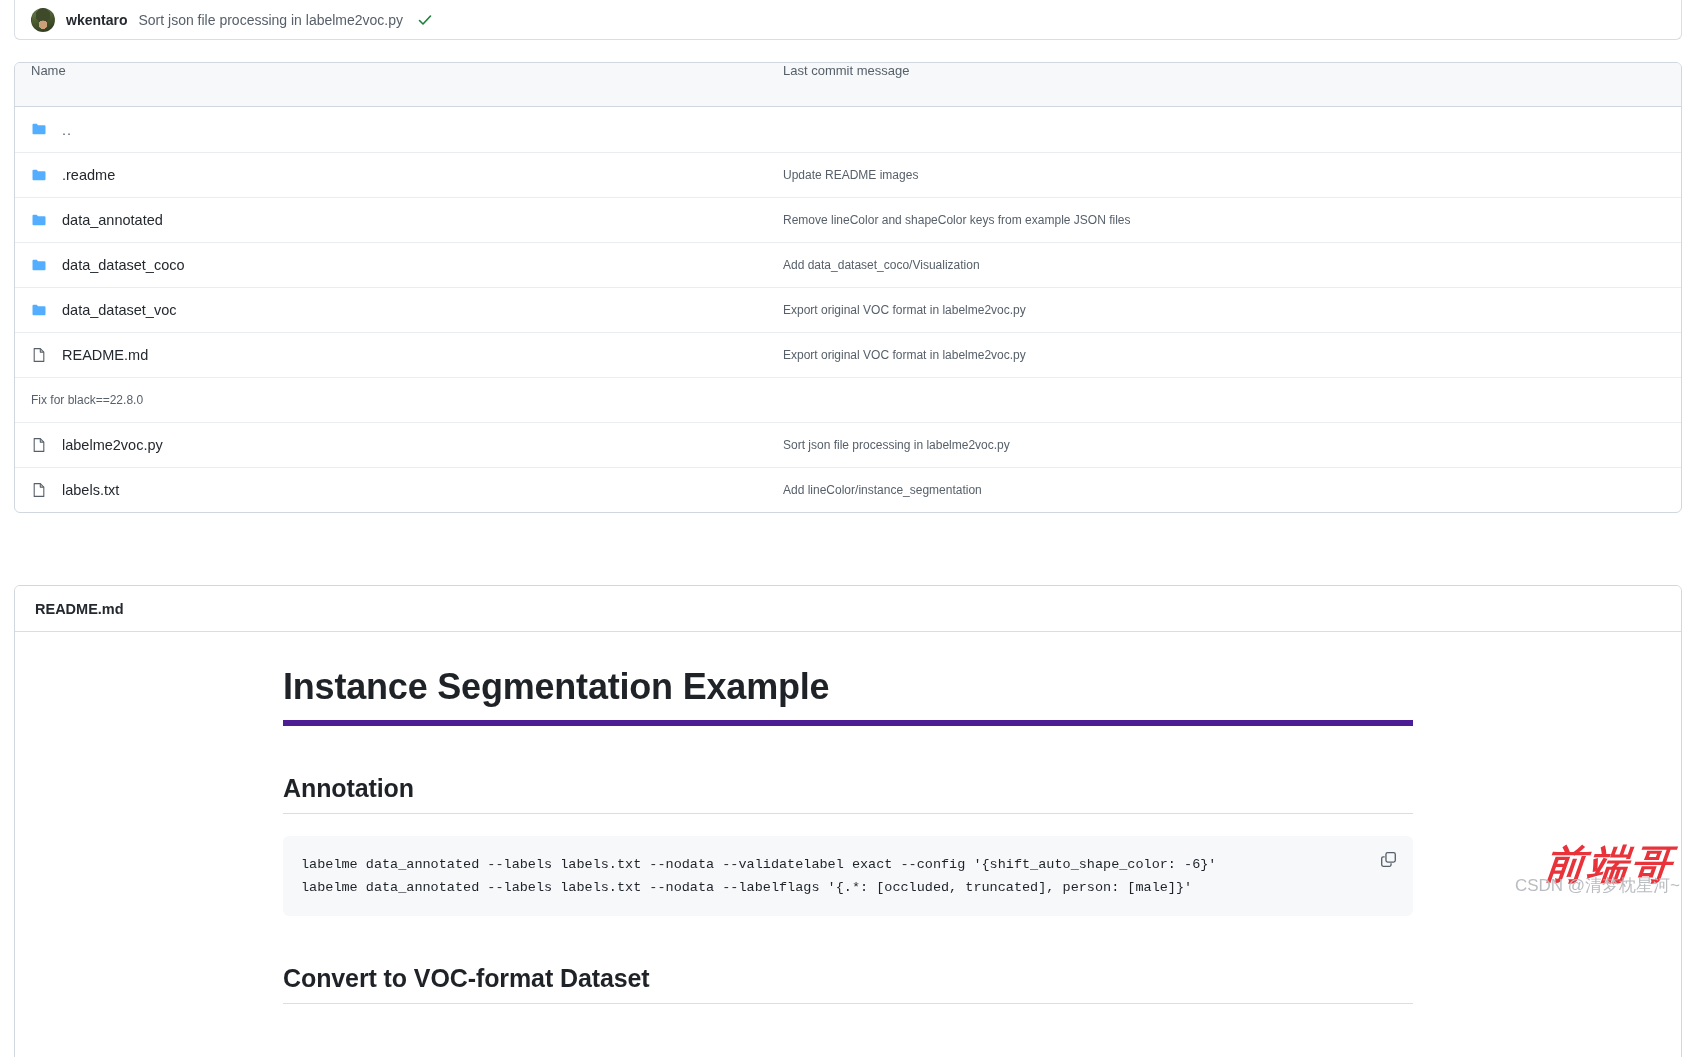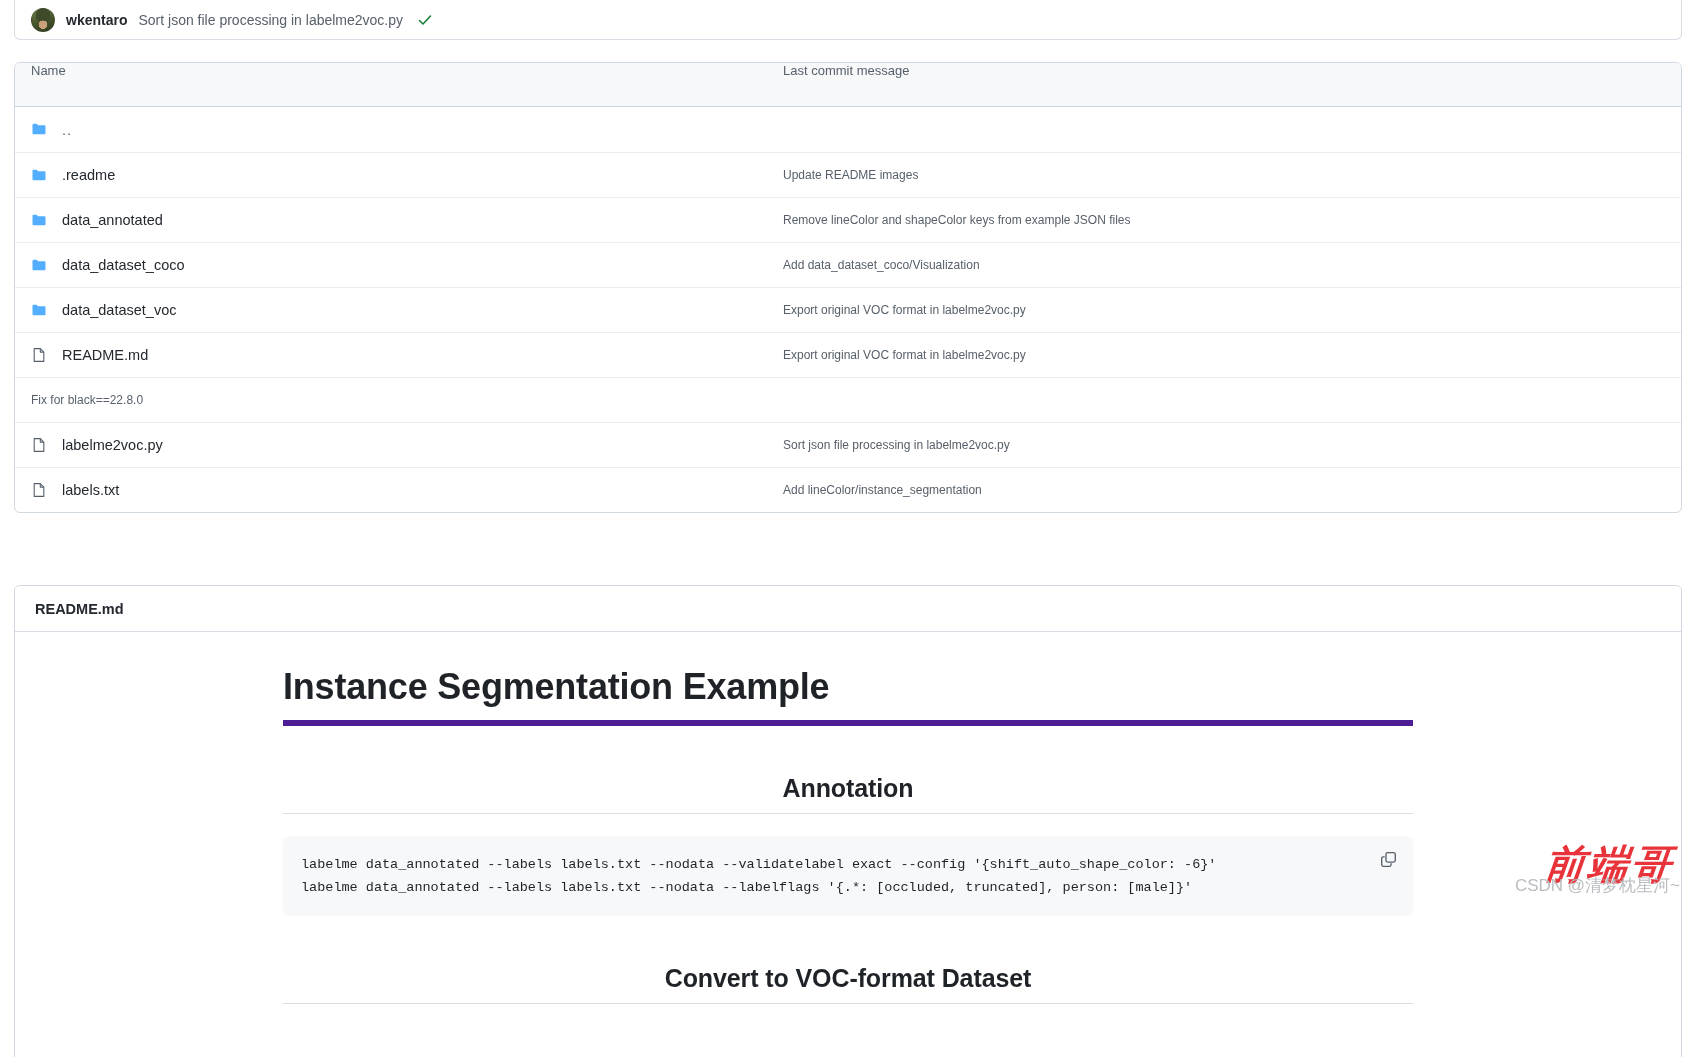--- a/index.html
+++ b/index.html
@@ -179,21 +179,20 @@
     letter-spacing: -0.2px;
   }
   .md-h2 {
     font-size: 25px;
     font-weight: 600;
     color: #1f2328;
     margin: 48px 0 0 0;
     padding-bottom: 10px;
     border-bottom: 1px solid #d8dee4;
     letter-spacing: -0.1px;
-    text-align: center;
   }
   .code-block {
     position: relative;
     margin-top: 22px;
     background: #f6f8fa;
     border-radius: 6px;
     padding: 17px 18px;
   }
   .code-line {
     font-family: "Liberation Mono", "DejaVu Sans Mono", monospace;

